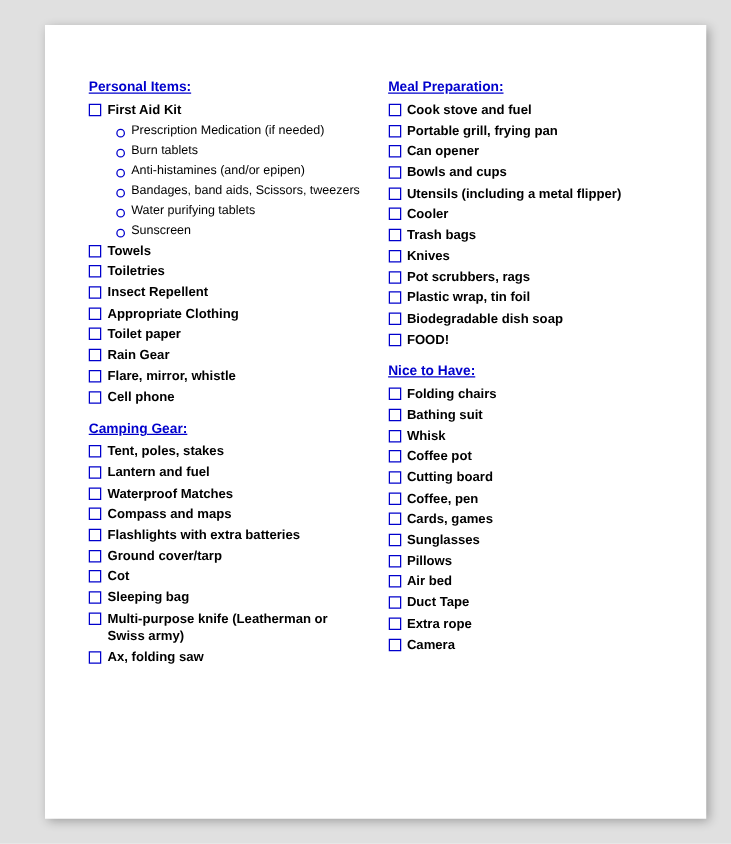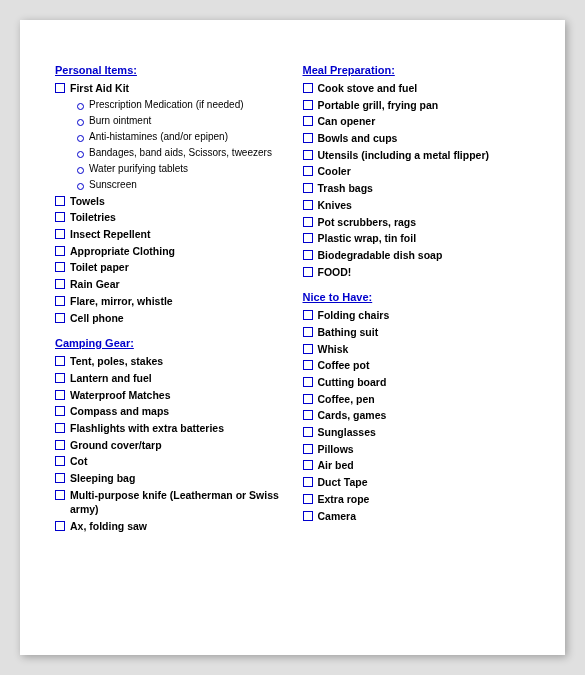--- a/index.html
+++ b/index.html
@@ -11,20 +11,21 @@
       min-height: 675px;
       font-family: Arial, sans-serif;
       padding: 20px;
     }
     .page {
       background: #fff;
       width: 545px;
       min-height: 635px;
       padding: 30px 35px 30px 35px;
       box-shadow: 2px 2px 8px rgba(0,0,0,0.3);
+      margin-left: 16px;
     }
     .title {
       text-align: center;
       font-size: 17px;
       font-weight: bold;
       color: #000;
       margin-bottom: 10px;
     }
     .intro {
       font-size: 10.5px;
@@ -108,21 +109,21 @@
           <div class="item">
             <span class="checkbox"></span>
             <span class="item-text">First Aid Kit</span>
           </div>
           <div class="sub-item">
             <span class="bullet-circle"></span>
             <span class="item-text">Prescription Medication (if needed)</span>
           </div>
           <div class="sub-item">
             <span class="bullet-circle"></span>
-            <span class="item-text">Burn ointment</span>
+            <span class="item-text">Burn tablets</span>
           </div>
           <div class="sub-item">
             <span class="bullet-circle"></span>
             <span class="item-text">Anti-histamines (and/or epipen)</span>
           </div>
           <div class="sub-item">
             <span class="bullet-circle"></span>
             <span class="item-text">Bandages, band aids, Scissors, tweezers</span>
           </div>
           <div class="sub-item">

